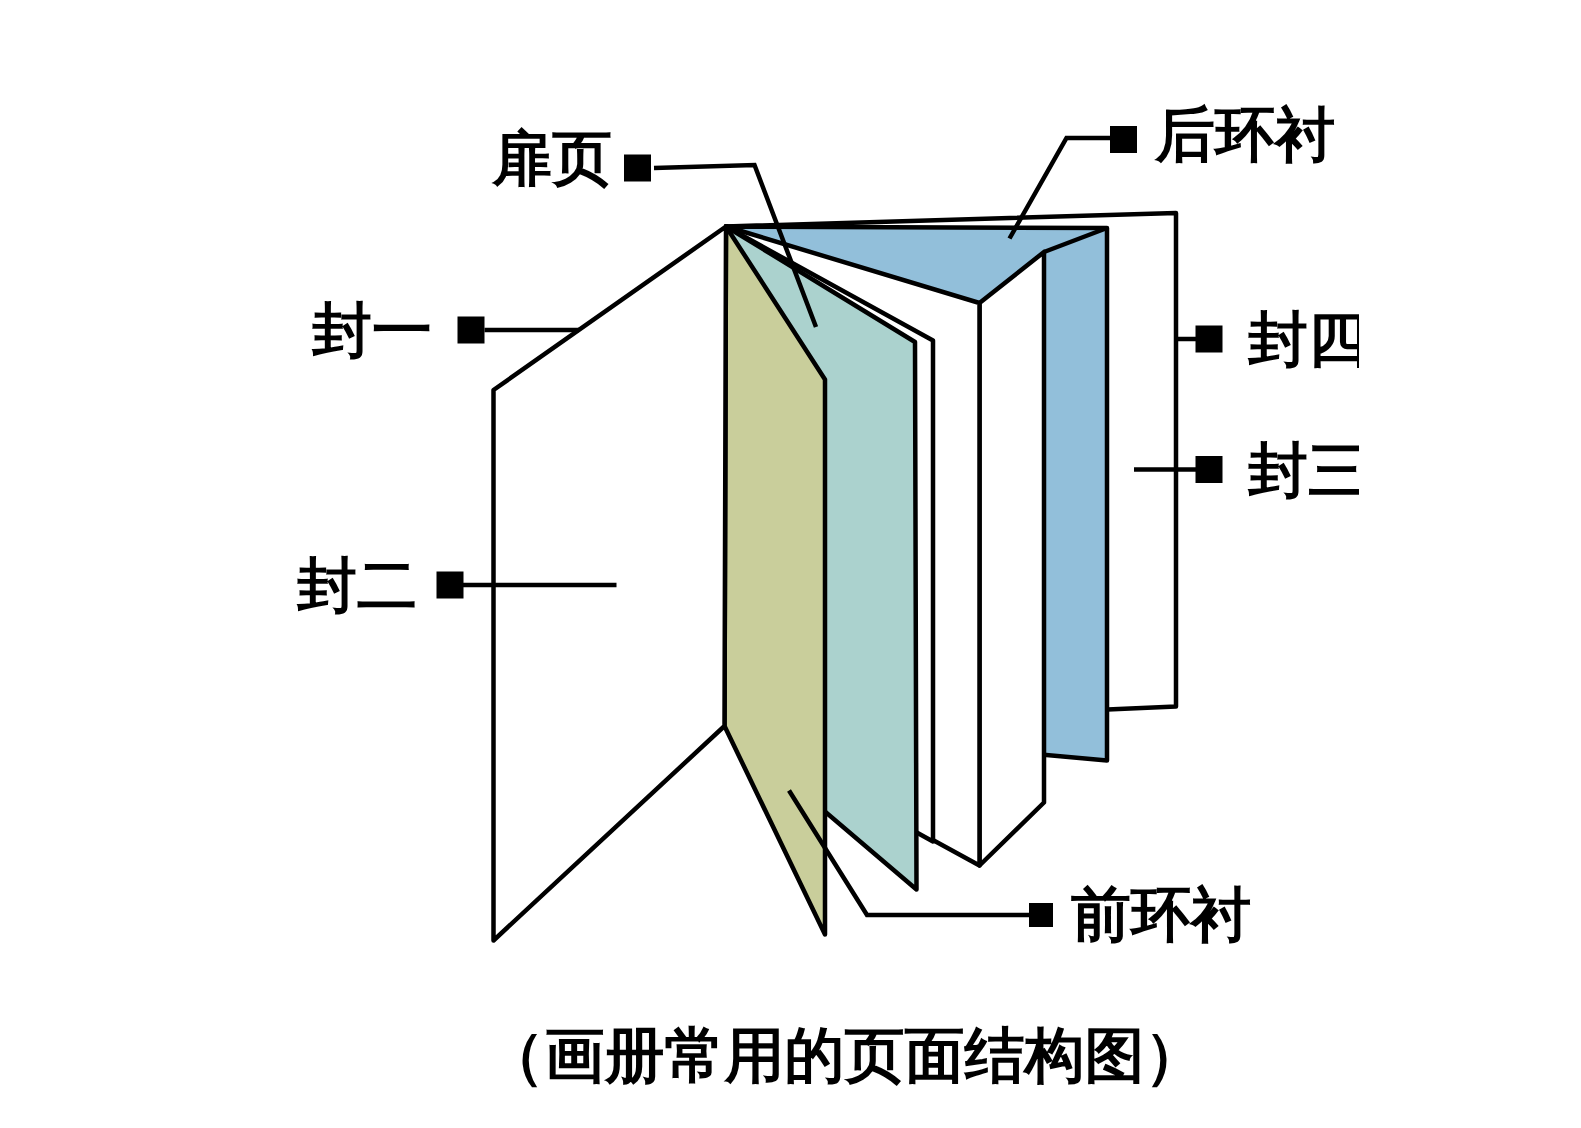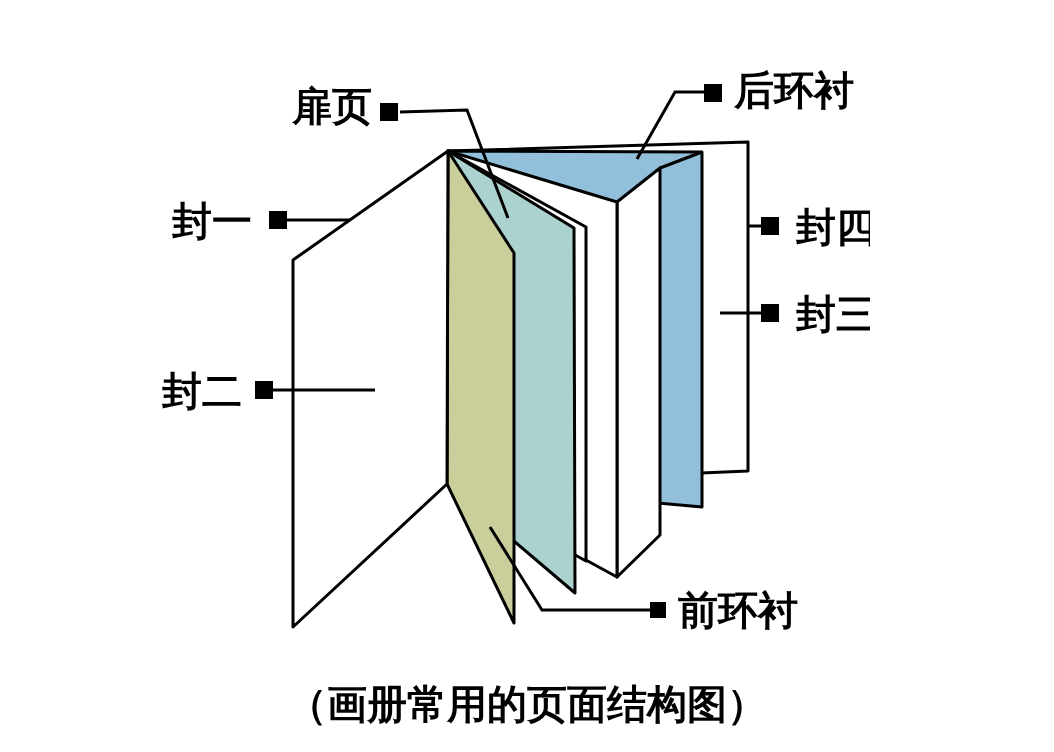--- a/index.html
+++ b/index.html
@@ -7,20 +7,21 @@
     padding: 0;
     background: #ffffff;
   }
   .stage {
     position: relative;
     width: 870px;
     height: 752px;
     background: #ffffff;
     overflow: hidden;
     font-family: "Liberation Sans", "DejaVu Sans", sans-serif;
+    padding-left: 36px;
   }
   svg { display: block; }
   .page-shape {
     stroke: #000000;
     stroke-width: 3;
     stroke-linejoin: round;
   }
   .leader {
     fill: none;
     stroke: #000000;

